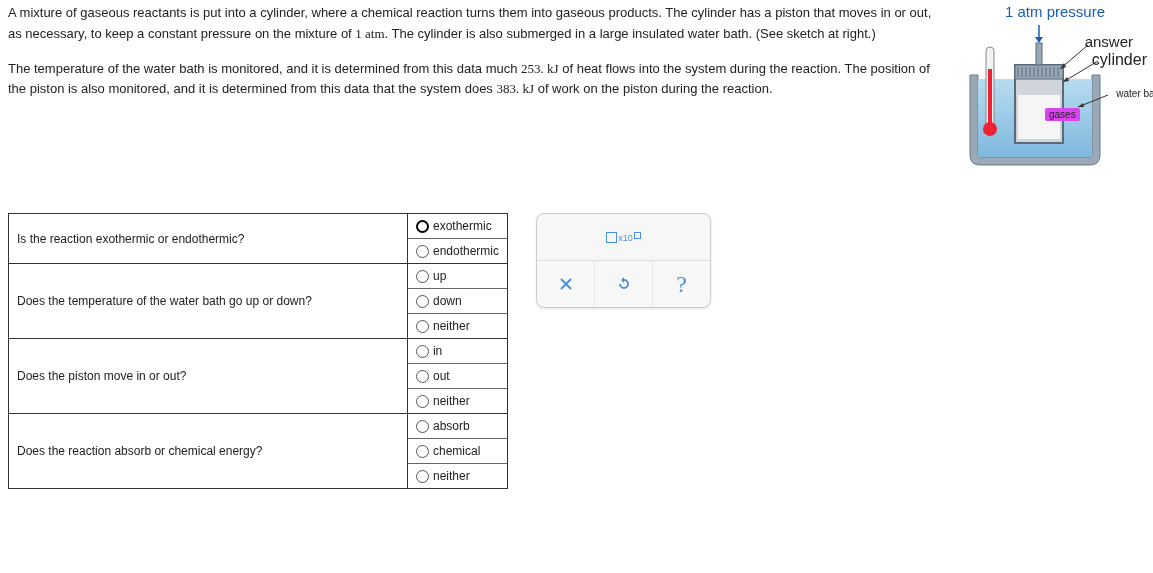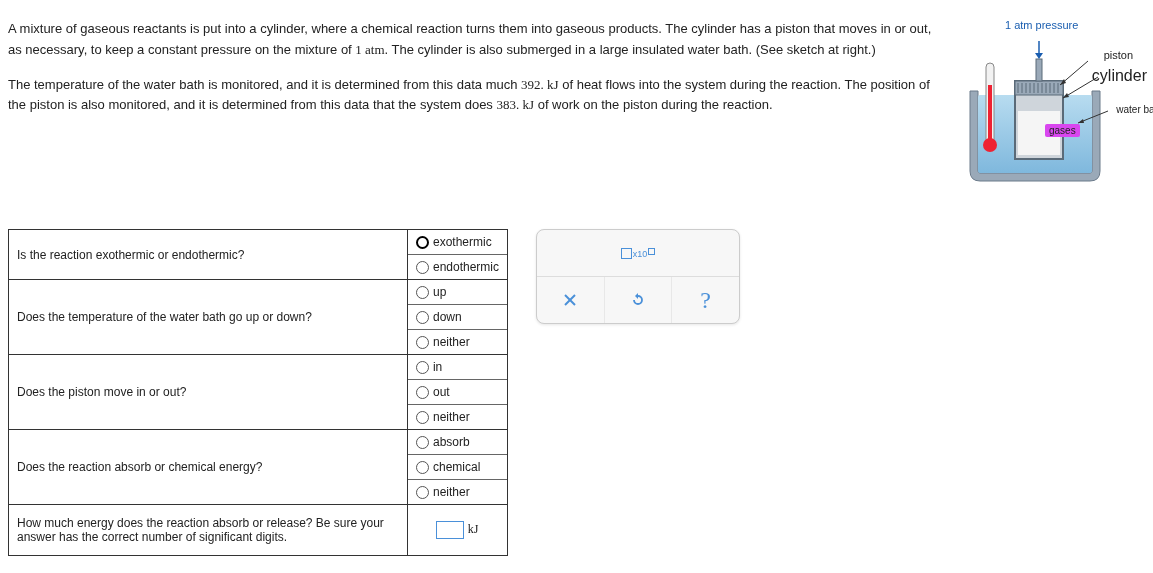--- a/index.html
+++ b/index.html
@@ -1,67 +1,67 @@
 <!DOCTYPE html>
 <html><head>
 <meta charset="utf-8">
 <style>
 * { box-sizing: border-box; margin: 0; padding: 0; }
 body { font-family: Verdana, Arial, sans-serif; font-size: 13px; color: #222; background: #fff; width: 1153px; height: 573px; position: relative; }
-.content { display: flex; padding: 3px 8px; margin-top: 16px; }
+.content { display: flex; padding: 3px 8px; }
 .text-col { flex: 1; padding-right: 20px; }
 .para { line-height: 1.6; margin-bottom: 14px; }
 .math { font-family: Georgia, 'Times New Roman', serif; }
 .diagram-col { width: 185px; position: relative; padding-top: 4px; }
-.diag-label { position: absolute; font-size: 11px; }
+.diag-label { position: absolute; font-size: 15px; }
 .diag-label.pressure { color: #1a5eb0; top: 0; left: 45px; }
 .diag-label.piston { top: 30px; right: 12px; }
 .diag-label.cylinder { top: 48px; right: -2px; font-size: 16px;}
 .diag-label.waterbath { top: 85px; right: -18px; font-size: 10px; }
 .diag-label.gases { top: 105px; left: 85px; background: #d946ef; padding: 1px 4px; font-size: 10px; border-radius: 2px; }
 .svgbox { width: 150px; height: 160px; }
 
 .lower { display: flex; gap: 28px; padding: 40px 8px 0; align-items: flex-start; }
 .qtable { border-collapse: collapse; width: 500px; }
 .qtable td { border: 1px solid #333; font-size: 12px; vertical-align: middle; }
 .qcell { padding: 10px 8px; width: 405px; }
 .optcell { padding: 0; }
 .optrow { display: flex; align-items: center; gap: 4px; padding: 5px 8px; border-bottom: 1px solid #666; }
 .optrow:last-child { border-bottom: none; }
 .radio { width: 13px; height: 13px; border: 1px solid #555; border-radius: 50%; display: inline-block; }
 .radio.selected { border-width: 2px; border-color: #000; }
 .anscell { text-align: center; padding: 16px 8px; }
 .inputbox { width: 28px; height: 18px; border: 1px solid #4a90d9; display: inline-block; vertical-align: middle; }
 
-.toolbar { border: 1px solid #ccc; border-radius: 8px; background: #f7f7f7; padding: 0; box-shadow: 0 1px 3px rgba(0,0,0,0.1); width: 204px; }
+.toolbar { border: 1px solid #ccc; border-radius: 8px; background: #f7f7f7; padding: 0; box-shadow: 0 1px 3px rgba(0,0,0,0.1); width: 175px; }
 .toolrow { display: flex; }
 .toolcell { flex: 1; display: flex; align-items: center; justify-content: center; height: 46px; color: #4a90d9; font-size: 16px; cursor: pointer; }
 .toolrow.top { border-bottom: 1px solid #ddd; }
 .toolcell + .toolcell { border-left: 1px solid #e8e8e8; }
 .sciicon { display: flex; align-items: center; }
 .sciicon .sq { width: 11px; height: 11px; border: 1.5px solid #4a90d9; }
 .sciicon .sub { font-size: 9px; margin-left: 1px; align-self: flex-end; }
 .sciicon .sup { width: 7px; height: 7px; border: 1.5px solid #4a90d9; margin-left: 1px; align-self: flex-start; }
 .qmark { font-family: Georgia, serif; font-size: 24px; color: #4a90d9; }
 </style>
 </head>
 <body>
 
 <div class="content">
   <div class="text-col">
     <p class="para">
       <span>A mixture of gaseous reactants is put into a cylinder, where a chemical reaction turns them into gaseous products. The cylinder has a piston that moves in or out, as necessary, to keep a constant pressure on the mixture of </span><span class="math">1 atm</span><span>. The cylinder is also submerged in a large insulated water bath. (See sketch at right.)</span>
     </p>
     <p class="para">
-      <span>The temperature of the water bath is monitored, and it is determined from this data much </span><span class="math">392. kJ</span><span> of heat flows into the system during the reaction. The position of the piston is also monitored, and it is determined from this data that the system does </span><span class="math">383. kJ</span><span> of work on the piston during the reaction.</span>
+      <span>The temperature of the water bath is monitored, and it is determined from this data much </span><span class="math">253. kJ</span><span> of heat flows into the system during the reaction. The position of the piston is also monitored, and it is determined from this data that the system does </span><span class="math">383. kJ</span><span> of work on the piston during the reaction.</span>
     </p>
   </div>
   <div class="diagram-col">
     <div class="diag-label pressure">1 atm pressure</div>
-    <div class="diag-label piston">piston</div>
+    <div class="diag-label piston">answer</div>
     <div class="diag-label cylinder">cylinder</div>
     <div class="diag-label waterbath">water bath</div>
     <div class="diag-label gases">gases</div>
     <svg class="svgbox" viewBox="0 0 150 160">
       <defs>
         <linearGradient id="water" x1="0" y1="0" x2="0" y2="1">
           <stop offset="0%" stop-color="#b8dcf0"></stop>
           <stop offset="100%" stop-color="#7fb8dd"></stop>
         </linearGradient>
       </defs>
@@ -163,27 +163,20 @@
         <div class="optrow">
               <span class="radio"></span>
               <span>chemical</span>
             </div>
         <div class="optrow">
               <span class="radio"></span>
               <span>neither</span>
             </div>
       </td>
     </tr>
-    <tr>
-      <td class="qcell">How much energy does the reaction absorb or release? Be sure your answer has the correct number of significant digits.</td>
-      <td class="anscell">
-        <span class="inputbox"></span>
-        <span class="math">kJ</span>
-      </td>
-    </tr>
   </tbody>
     </table>
 
   <div class="toolbar">
     <div class="toolrow top">
       <div class="toolcell">
         <span class="sciicon">
           <span class="sq"></span>
             <span class="sub">x10</span>
             <span class="sup"></span>

